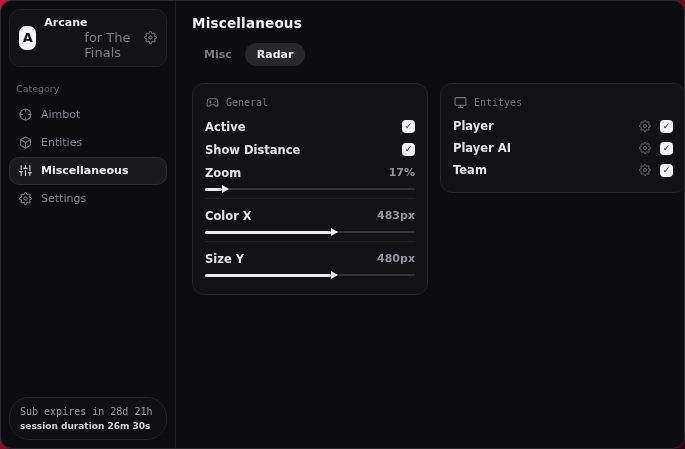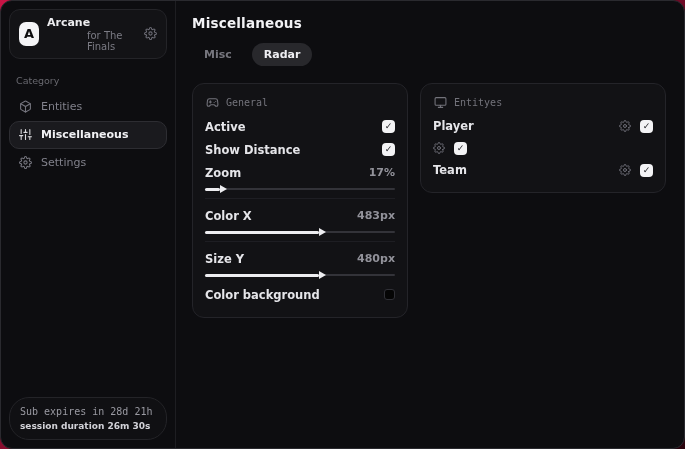--- a/index.html
+++ b/index.html
@@ -27,53 +27,53 @@
     display: flex; align-items: center; gap: 8px;
     background: #131316; border: 1px solid #242428; border-radius: 11px;
   }
   .logo {
     width: 24px; height: 24px; border-radius: 7px;
     background: #f4f4f6; color: #0c0c0e;
     display: flex; align-items: center; justify-content: center;
     font-size: 13px; font-weight: 700;
   }
   .p-title { font-size: 11px; font-weight: 700; color: #ededf0; line-height: 1.25; }
-  .p-sub { font-size: 10px; color: #7b7b84; margin-left: 40px; }
+  .p-sub { font-size: 13px; color: #7b7b84; margin-left: 40px; }
   .p-gear { margin-left: auto; color: #6b6b74; display: flex; }
   .cat-label { margin: 12px 15px 7px; font-size: 9.5px; color: #68686f; }
   .nav { display: flex; flex-direction: column; padding: 0 8px; }
   .nav-item {
     height: 28px; display: flex; align-items: center; gap: 9px;
     padding: 0 9px; border-radius: 10px;
     color: #81818b; font-size: 11px; font-weight: 500;
     border: 1px solid transparent; cursor: default;
   }
   .nav-item.active { background: #1a1a1e; border-color: #2d2d32; color: #f1f1f4; font-weight: 600; }
   .nav-item .ic { opacity: .9; }
   .sub-card {
     margin: auto 8px 8px; padding: 8px 10px;
     border: 1px solid #242428; border-radius: 20px; background: #101013;
   }
   .sub-line1 { font-family: "DejaVu Sans Mono", "Liberation Mono", monospace; font-size: 10px; color: #9a9aa2; margin-bottom: 4px; }
   .sub-line2 { font-size: 9px; font-weight: 700; color: #d2d2d8; }
   
   .main { flex: 1; padding: 14px 16px; }
   .page-title { font-size: 13.5px; font-weight: 700; color: #f2f2f5; letter-spacing: .2px; }
-  .tabs { margin-top: 12px; display: flex; align-items: center; gap: 8px; }
+  .tabs { margin-top: 12px; display: flex; align-items: center; gap: 1px; }
   .tab {
     height: 23px; padding: 0 12px; display: flex; align-items: center;
     border-radius: 999px; font-size: 11px; font-weight: 600; color: #76767e; cursor: default;
   }
   .tab.active { background: #28282c; color: #eeeef2; }
   .panels { margin-top: 17px; display: flex; gap: 12px; align-items: flex-start; }
   .panel {
     background: #121215; border: 1px solid #242429; border-radius: 12px;
     padding: 10px 12px 11px;
   }
-  .panel-general { width: 216px; }
+  .panel-general { width: 236px; }
   .panel-entities { width: 246px; }
   .panel-header {
     display: flex; align-items: center; gap: 7px;
     color: #73737b; font-family: "DejaVu Sans Mono", "Liberation Mono", monospace;
     font-size: 10px; margin: 2px 1px 6px;
   }
   .prow { display: flex; justify-content: space-between; align-items: center; min-height: 23px; }
   .prow .lbl { font-size: 11.5px; font-weight: 600; color: #e5e5e9; }
   .prow .val { font-size: 11px; font-weight: 600; color: #92929a; }
   .cb {
@@ -161,20 +161,28 @@
           </svg>
       </span>
     </div>
 
     <div class="cat-label">Category</div>
 
     <div class="nav">
       <div class="nav-item">
         <span>
             <svg class="ic" width="13" height="13" viewBox="0 0 24 24" fill="none" stroke="currentColor" stroke-width="2" stroke-linecap="round" stroke-linejoin="round">
+              <use href="#i-crosshair"></use>
+            </svg>
+          </span>
+        <span>Aimbot</span>
+      </div>
+      <div class="nav-item">
+        <span>
+            <svg class="ic" width="13" height="13" viewBox="0 0 24 24" fill="none" stroke="currentColor" stroke-width="2" stroke-linecap="round" stroke-linejoin="round">
               <use href="#i-box"></use>
             </svg>
           </span>
         <span>Entities</span>
       </div>
       <div class="nav-item active">
         <span>
             <svg class="ic" width="13" height="13" viewBox="0 0 24 24" fill="none" stroke="currentColor" stroke-width="2" stroke-linecap="round" stroke-linejoin="round">
               <use href="#i-sliders"></use>
             </svg>
@@ -261,24 +269,20 @@
           <span class="lbl">Size Y</span>
           <span class="val">480px</span>
         </div>
         <div class="slider">
           <div class="sl-track"></div>
           <div class="sl-fill" style="width: 60%;">
             <div class="sl-thumb"></div>
           </div>
         </div>
 
-        <div class="prow">
-          <span class="lbl">Color background</span>
-          <span class="swatch" style="background: rgb(5, 5, 5);"></span>
-        </div>
       </div>
 
       <div class="panel panel-entities">
         <div class="panel-header">
           <span>
               <svg class="ic" width="13" height="13" viewBox="0 0 24 24" fill="none" stroke="currentColor" stroke-width="2" stroke-linecap="round" stroke-linejoin="round">
                 <use href="#i-monitor"></use>
               </svg>
             </span>
           <span>Entityes</span>
@@ -290,20 +294,21 @@
               <svg class="ic" width="12" height="12" viewBox="0 0 24 24" fill="none" stroke="currentColor" stroke-width="2" stroke-linecap="round" stroke-linejoin="round">
                 <use href="#i-gear"></use>
               </svg>
             </span>
           <span class="cb">
               <span>✓</span>
             </span>
         </div>
 
         <div class="erow">
+          <span class="lbl">Player AI</span>
           <span class="row-gear">
               <svg class="ic" width="12" height="12" viewBox="0 0 24 24" fill="none" stroke="currentColor" stroke-width="2" stroke-linecap="round" stroke-linejoin="round">
                 <use href="#i-gear"></use>
               </svg>
             </span>
           <span class="cb">
               <span>✓</span>
             </span>
         </div>
 

